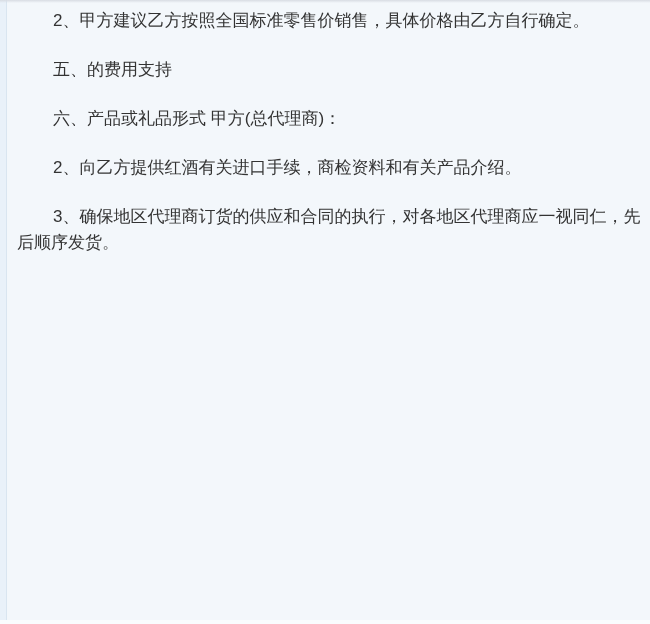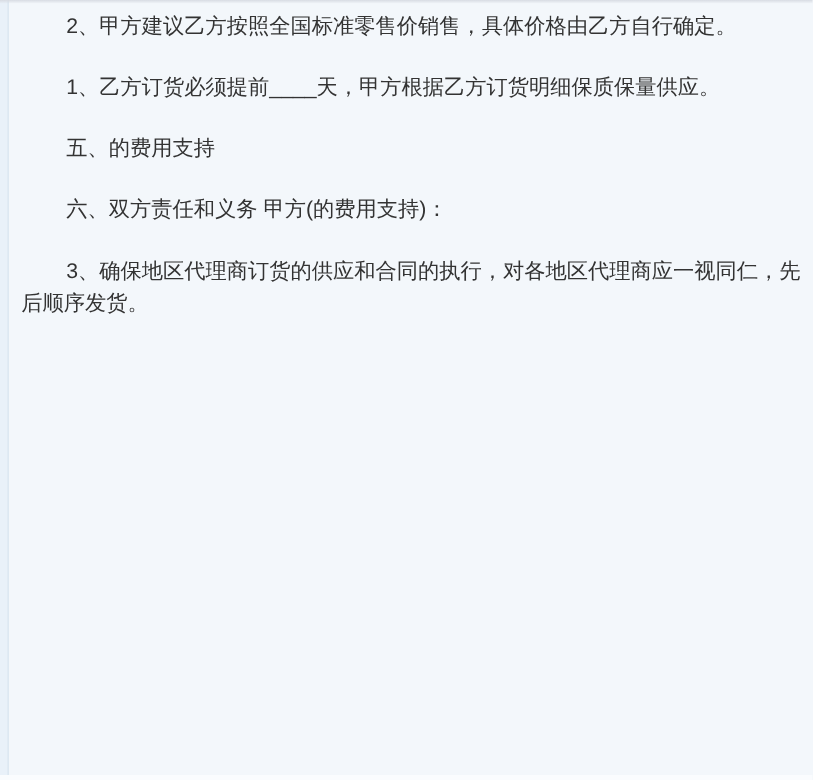--- a/index.html
+++ b/index.html
@@ -55,19 +55,19 @@
   p.doc-paragraph:last-child { margin-bottom: 12px; }
 </style>
 </head>
 <body>
 
 <div class="page-left-edge"></div>
 <div class="page-top-edge"></div>
 
 <div class="document-body">
   <p class="doc-paragraph">2、甲方建议乙方按照全国标准零售价销售，具体价格由乙方自行确定。</p>
-  <p class="doc-paragraph">1、乙方订货必须提前____天，甲方根据乙方订货明细保质保量供应。</p>
   <p class="doc-paragraph">五、的费用支持</p>
-  <p class="doc-paragraph">六、双方责任和义务 甲方(的费用支持)：</p>
+  <p class="doc-paragraph">六、产品或礼品形式 甲方(总代理商)：</p>
+  <p class="doc-paragraph">2、向乙方提供红酒有关进口手续，商检资料和有关产品介绍。</p>
   <p class="doc-paragraph">3、确保地区代理商订货的供应和合同的执行，对各地区代理商应一视同仁，先后顺序发货。</p>
 </div>
 
 <div class="page-bottom-edge"></div>
 
 </body></html>

